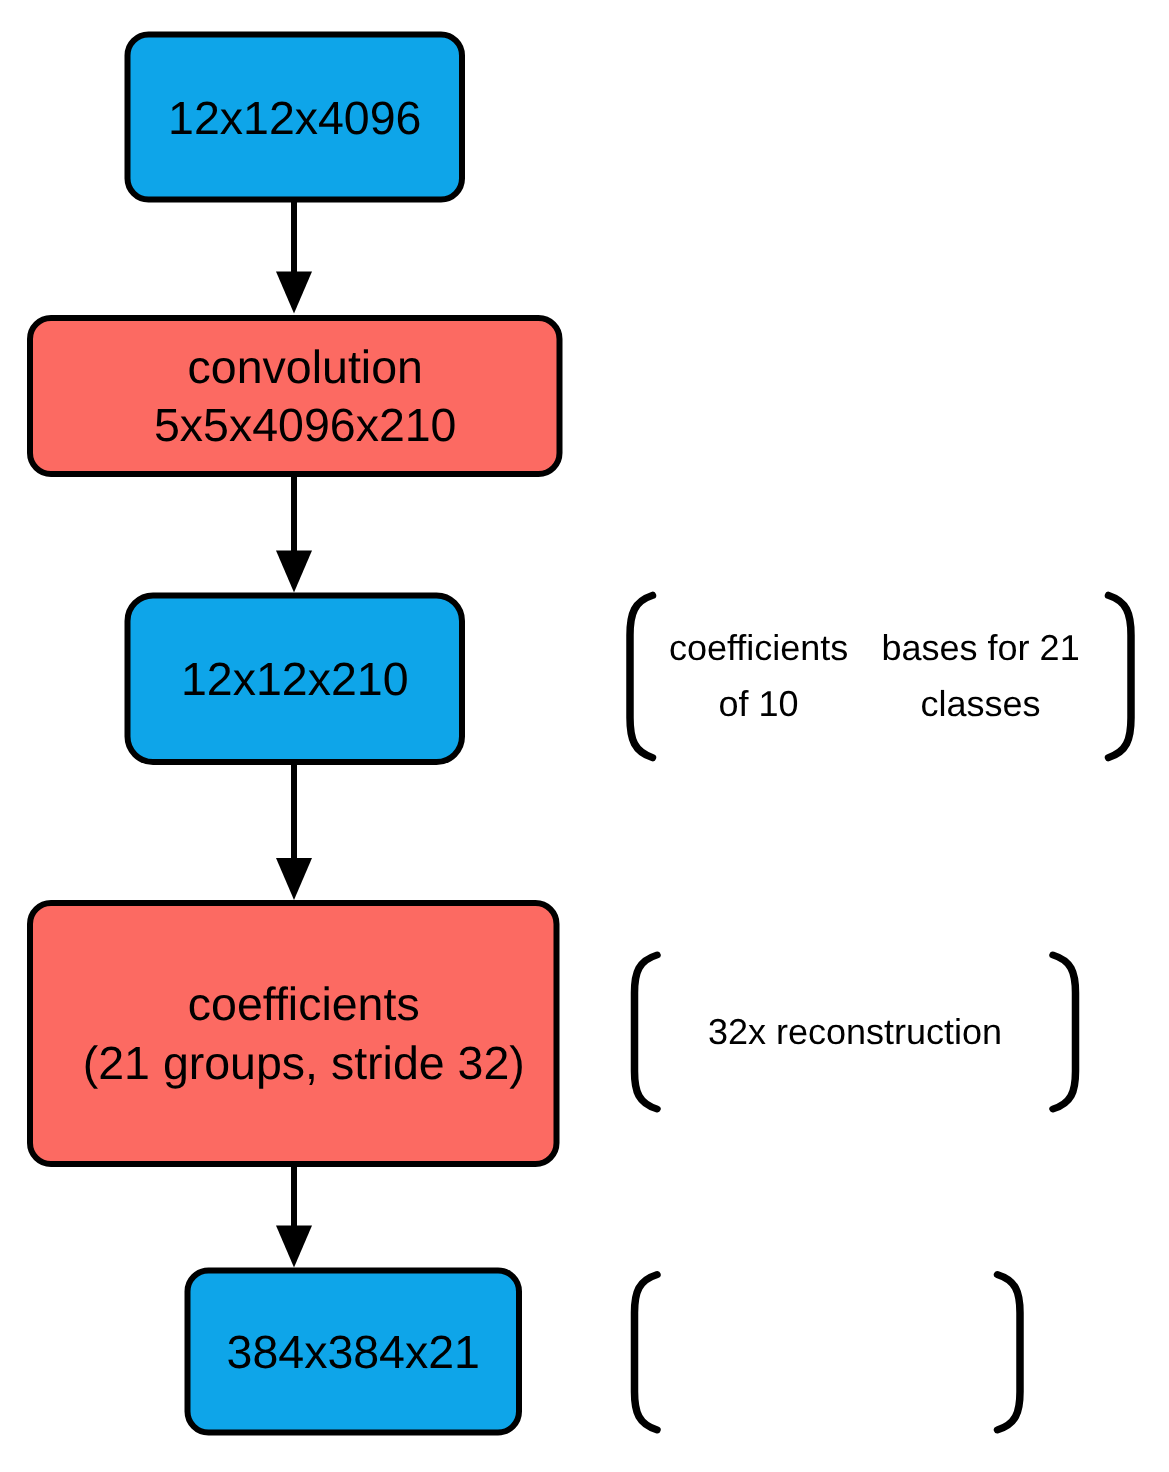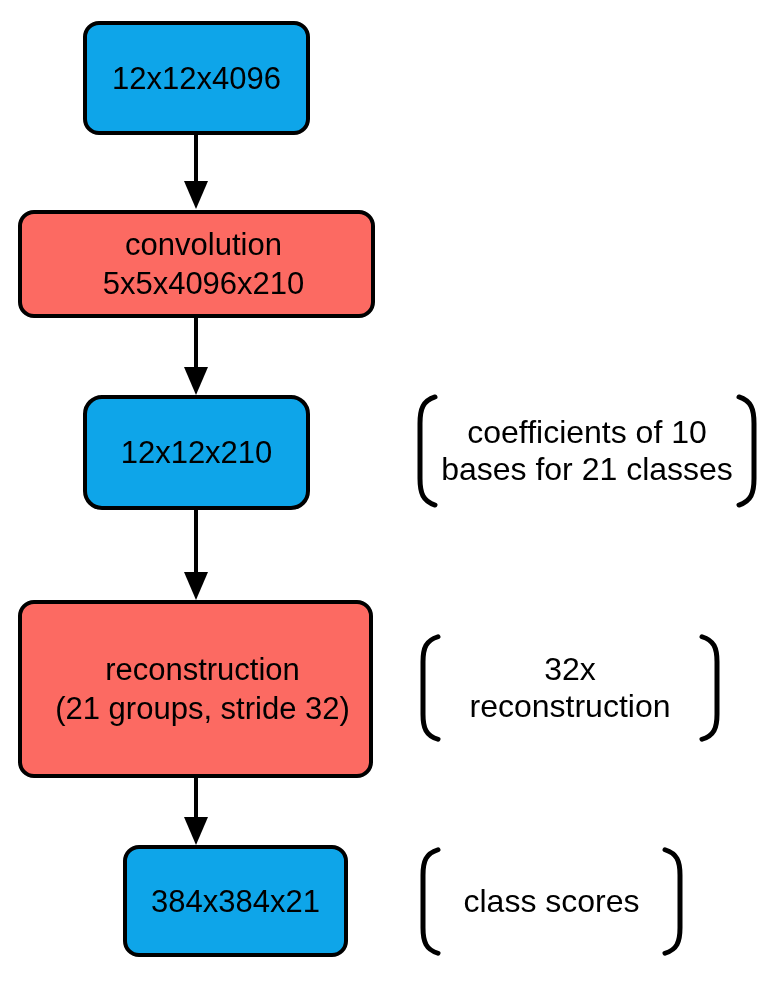--- a/index.html
+++ b/index.html
@@ -49,25 +49,24 @@
   .annotation {
     position: absolute;
     display: flex;
     align-items: stretch;
     justify-content: space-between;
   }
   .bracket { flex: 0 0 auto; display: block; }
   .ann-text {
     flex: 1 1 auto;
     display: flex;
-    flex-direction: column;
     align-items: center;
     justify-content: center;
     text-align: center;
-    font-size: 32px;
+    font-size: 24px;
     line-height: 37px;
   }
 </style>
 </head>
 <body>
 
 <div class="canvas">
 
   <div class="node data-blob" style="left:83px; top:21px; width:227px; height:114px;">
     <div>12x12x4096</div>
@@ -98,21 +97,21 @@
     </div>
     <svg class="bracket" width="26" height="118" viewBox="0 0 26 120" preserveAspectRatio="none">
       <path d="M 4 5 C 16 9, 19 17, 19 32 L 19 88 C 19 103, 16 111, 4 115" fill="none" stroke="#000000" stroke-width="5" stroke-linecap="round"></path>
     </svg>
   </div>
 
   <div class="vline" style="top:509px; height:64px;"></div>
   <div class="arrowhead" style="top:572px;"></div>
 
   <div class="node op-blob" style="left:18px; top:600px; width:355px; height:178px;">
-    <div>reconstruction</div>
+    <div>coefficients</div>
     <div>(21 groups, stride 32)</div>
   </div>
 
   <div class="annotation" style="left:416px; top:632px; width:308px; height:112px;align-items:center;">
     <svg class="bracket" width="26" height="112" viewBox="0 0 26 120" preserveAspectRatio="none">
       <path d="M 22 5 C 10 9, 7 17, 7 32 L 7 88 C 7 103, 10 111, 22 115" fill="none" stroke="#000000" stroke-width="5" stroke-linecap="round"></path>
     </svg>
     <div class="ann-text">
       <div>32x reconstruction</div>
     </div>
@@ -125,21 +124,18 @@
   <div class="arrowhead" style="top:817px;"></div>
 
   <div class="node data-blob" style="left:83px; top:845px; width:225px; height:112px;margin-left:40px;">
     <div>384x384x21</div>
   </div>
 
   <div class="annotation" style="left:416px; top:845px; width:271px; height:113px;">
     <svg class="bracket" width="26" height="113" viewBox="0 0 26 120" preserveAspectRatio="none">
       <path d="M 22 5 C 10 9, 7 17, 7 32 L 7 88 C 7 103, 10 111, 22 115" fill="none" stroke="#000000" stroke-width="5" stroke-linecap="round"></path>
     </svg>
-    <div class="ann-text">
-      <div>class scores</div>
-    </div>
     <svg class="bracket" width="26" height="113" viewBox="0 0 26 120" preserveAspectRatio="none">
       <path d="M 4 5 C 16 9, 19 17, 19 32 L 19 88 C 19 103, 16 111, 4 115" fill="none" stroke="#000000" stroke-width="5" stroke-linecap="round"></path>
     </svg>
   </div>
 
 </div>
 
 </body></html>

